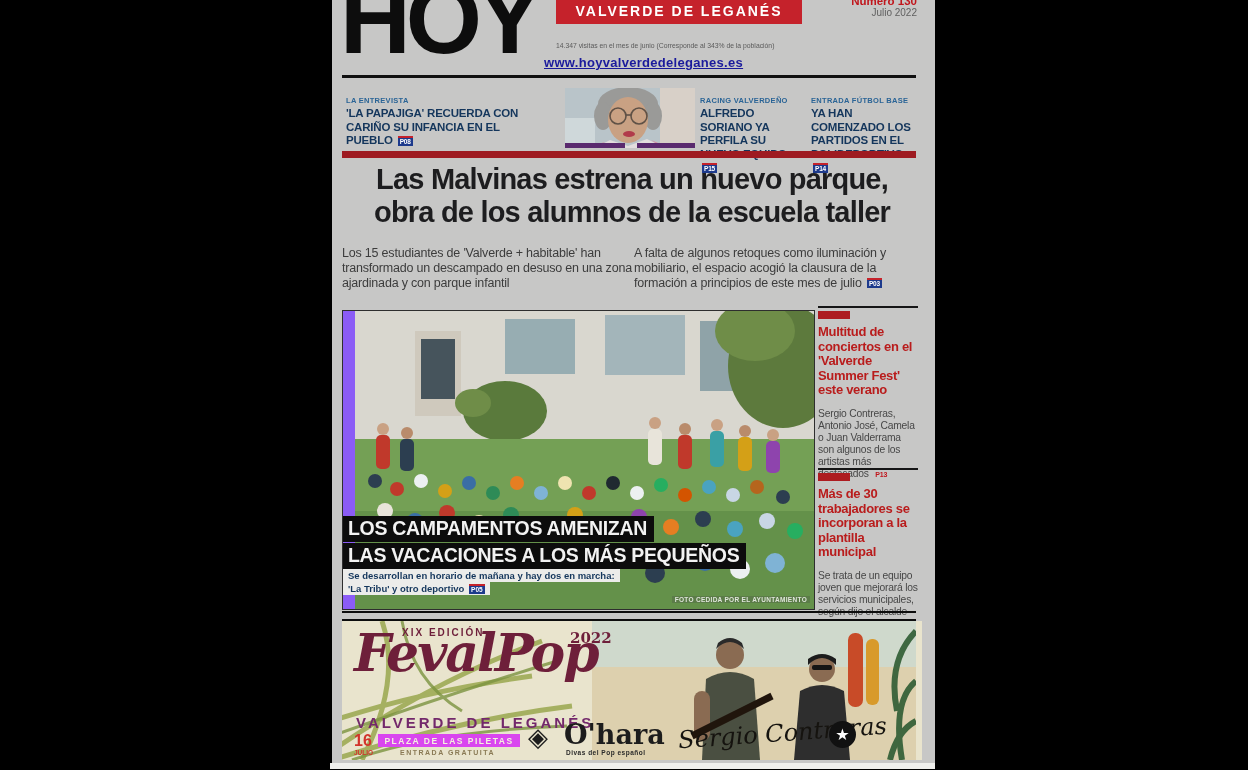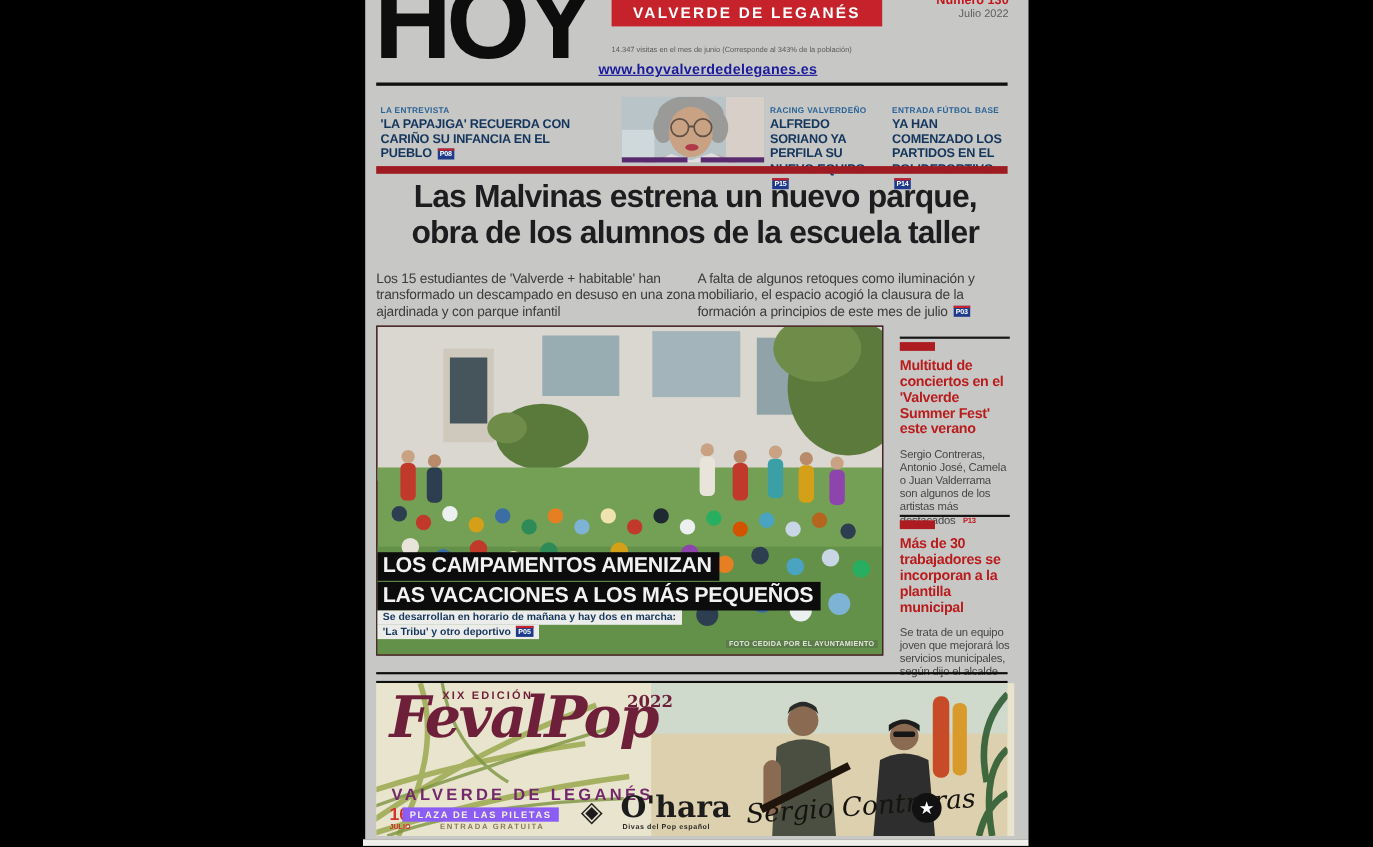--- a/index.html
+++ b/index.html
@@ -48,22 +48,22 @@
     position:absolute;left:10px;top:163px;width:580px;
     font-size:29px;font-weight:800;color:#1d1d1f;line-height:1.14;letter-spacing:-.8px;
     white-space:nowrap;
     text-align:center;
   }
   .deck{position:absolute;top:246px;font-size:12.5px;color:#3c3c3c;line-height:1.18;letter-spacing:-.2px;}
   .deck.left{left:10px;width:290px;}
   .deck.right{left:302px;width:286px;}
   
   .main-photo{
-    position:absolute;left:10px;top:296px;width:459px;height:298px;
-    border:1px solid #2e2e2e;overflow:hidden;background:#7f1d1d;
+    position:absolute;left:10px;top:310px;width:459px;height:298px;
+    border:1px solid #2e2e2e;overflow:hidden;background:#8b5cf6;padding-left:12px;
   }
   .cap-bar{
     position:absolute;left:0;background:#0c0c0c;color:#f2f2f2;font-weight:800;
     font-size:19.5px;letter-spacing:-.3px;padding:1px 7px 2px 5px;white-space:nowrap;
   }
   .subcap-bar{
     position:absolute;left:0;background:#ececea;color:#14365c;font-weight:bold;
     font-size:9.5px;padding:1px 5px;white-space:nowrap;
   }
   .credit{
@@ -83,21 +83,21 @@
   .ad-edition{position:absolute;left:60px;top:6px;font-size:10px;font-weight:bold;color:#6e1f3a;letter-spacing:2px;}
   .ad-title{
     position:absolute;left:12px;top:6px;font-family:"DejaVu Serif", serif;font-style:italic;
     font-size:52px;font-weight:bold;color:#6e1f3a;letter-spacing:-2px;line-height:1;
   }
   .ad-year{position:absolute;left:228px;top:8px;font-family:"DejaVu Serif", serif;font-size:15px;font-weight:bold;color:#6e1f3a;}
   .ad-town{position:absolute;left:14px;top:93px;font-size:15px;font-weight:800;color:#73286b;letter-spacing:3px;}
   .ad-day{position:absolute;left:12px;top:112px;font-size:16px;font-weight:800;color:#d2332b;line-height:1;}
   .ad-month{position:absolute;left:12px;top:128px;font-size:6.5px;font-weight:bold;color:#d2332b;}
   .ad-venue{
-    position:absolute;left:24px;top:113px;width:142px;height:13px;background:#8b5cf6;color:#f4f1df;
+    position:absolute;left:36px;top:113px;width:142px;height:13px;background:#d946ef;color:#f4f1df;
     font-size:8.5px;font-weight:bold;letter-spacing:1.5px;display:flex;align-items:center;justify-content:center;
   }
   .ad-admission{position:absolute;left:58px;top:128px;font-size:7px;font-weight:bold;color:#8a7a55;letter-spacing:1.5px;}
   .ad-diamond{position:absolute;left:186px;top:103px;font-size:26px;color:#1c1c1c;line-height:1;}
   .ad-artist1{position:absolute;left:222px;top:100px;font-family:"DejaVu Serif", serif;font-size:27px;font-weight:bold;color:#1c1c1c;line-height:1;}
   .ad-artist1-sub{position:absolute;left:224px;top:128px;font-size:6.5px;font-weight:bold;color:#2a2a2a;letter-spacing:.5px;}
   .ad-artist2{
     position:absolute;left:336px;top:98px;font-family:"DejaVu Serif", serif;font-style:italic;
     font-size:24px;color:#15130f;transform:rotate(-4deg);white-space:nowrap;
   }

